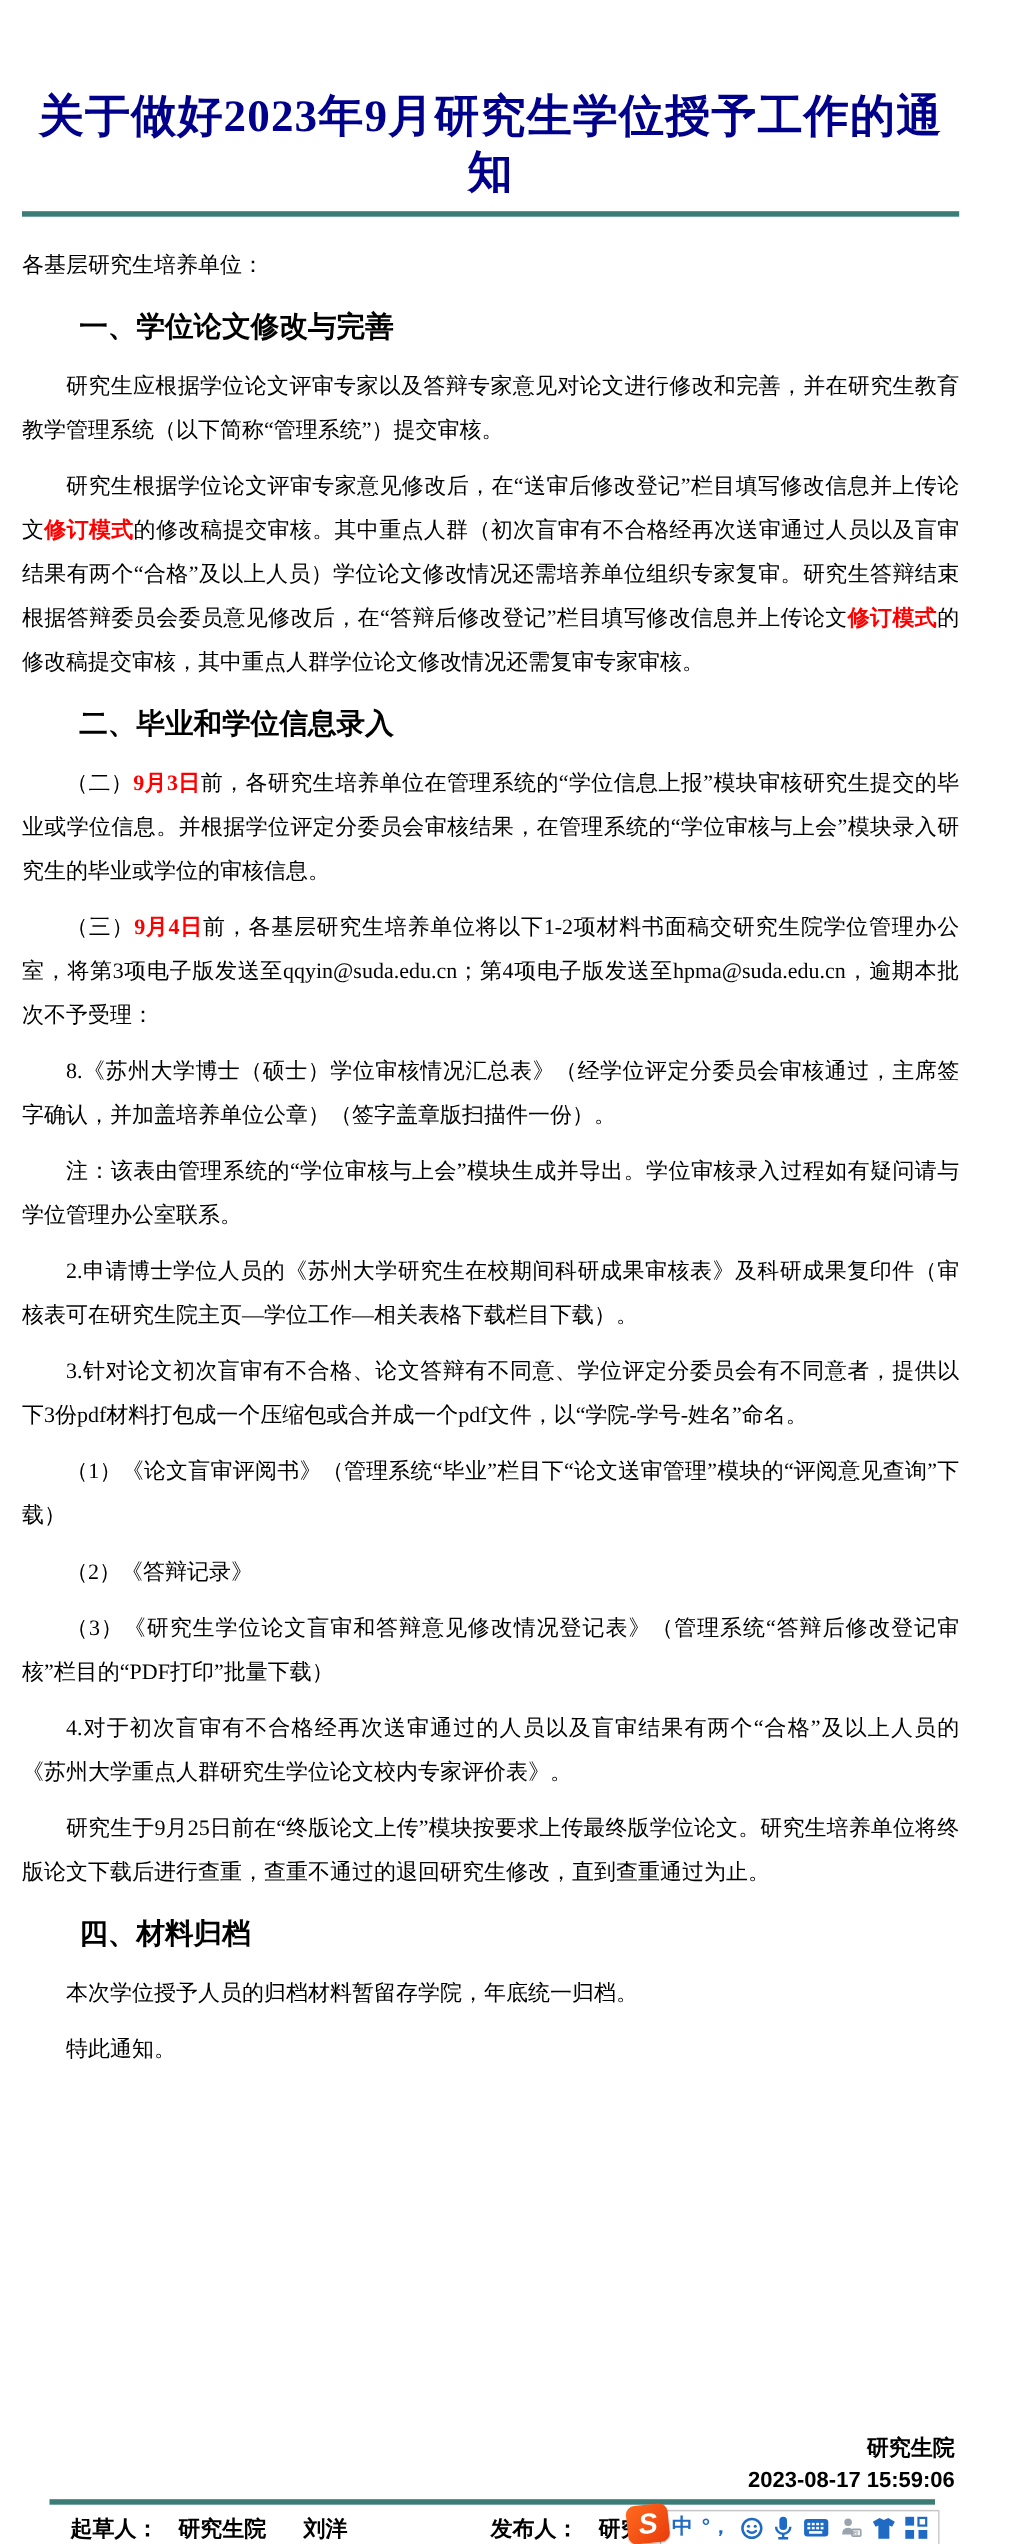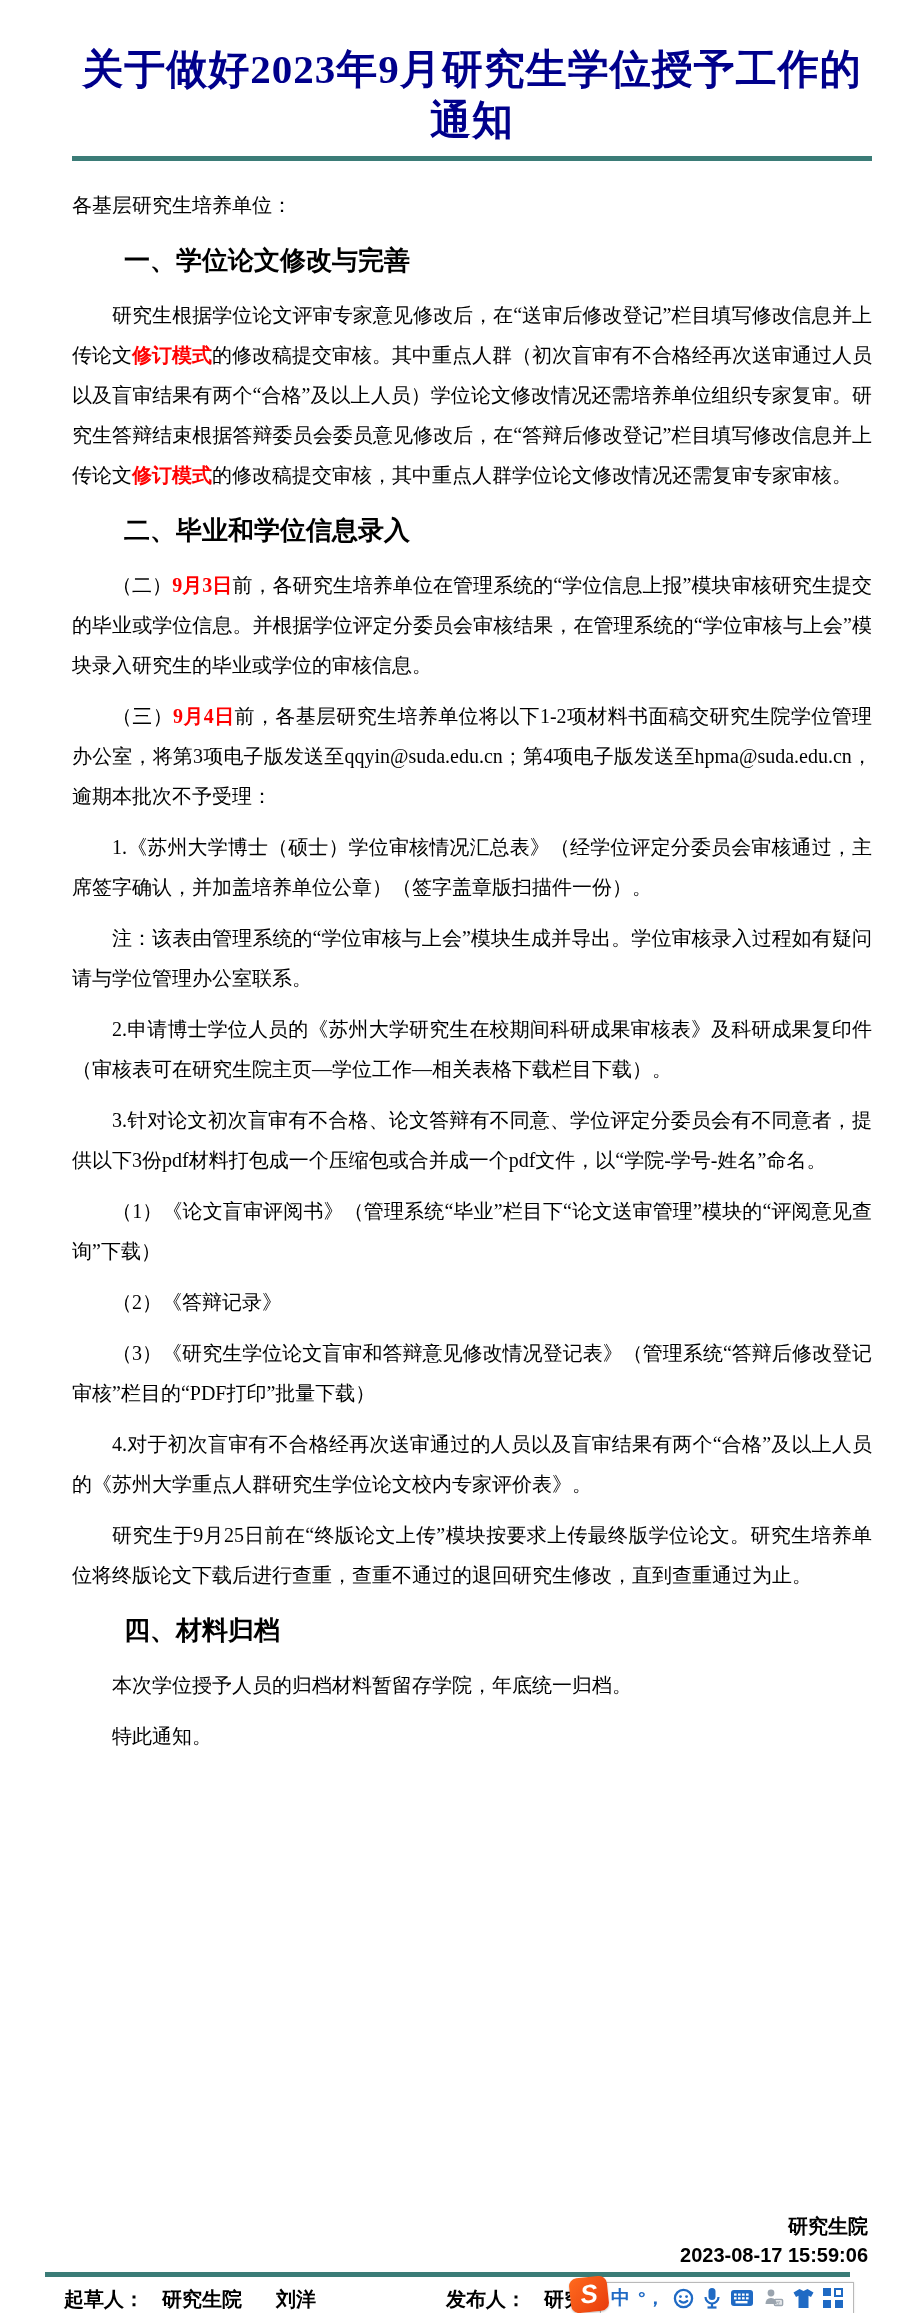--- a/index.html
+++ b/index.html
@@ -5,21 +5,21 @@
   html,body{margin:0;padding:0;background:#ffffff;}
   .page{
     position:relative;
     width:918px;
     height:2313px;
     background:#ffffff;
     overflow:hidden;
     font-family:"Liberation Serif","DejaVu Serif",serif;
     color:#000000;
   }
-  .inner{padding:44px 46px 0 72px;}
+  .inner{padding:44px 46px 0 20px;margin-top:36px;}
   .doc-title{
     margin:0;
     text-align:center;
     font-size:41px;
     font-weight:bold;
     letter-spacing:1px;
     line-height:1.25;
     color:#00008b;
     font-family:"Liberation Serif","DejaVu Serif",serif;
   }
@@ -116,26 +116,27 @@
 
 <div class="page">
   <div class="inner">
     <h1 class="doc-title">关于做好2023年9月研究生学位授予工作的通知</h1>
     <div class="title-rule"></div>
 
     <div class="doc-body">
       <p class="no-indent">各基层研究生培养单位：</p>
 
       <div class="sec-heading">一、学位论文修改与完善</div>
+      <p>研究生应根据学位论文评审专家以及答辩专家意见对论文进行修改和完善，并在研究生教育教学管理系统（以下简称“管理系统”）提交审核。</p>
       <p><span>研究生根据学位论文评审专家意见修改后，在“送审后修改登记”栏目填写修改信息并上传论文</span><span class="red">修订模式</span><span>的修改稿提交审核。其中重点人群（初次盲审有不合格经再次送审通过人员以及盲审结果有两个“合格”及以上人员）学位论文修改情况还需培养单位组织专家复审。研究生答辩结束根据答辩委员会委员意见修改后，在“答辩后修改登记”栏目填写修改信息并上传论文</span><span class="red">修订模式</span><span>的修改稿提交审核，其中重点人群学位论文修改情况还需复审专家审核。</span></p>
 
       <div class="sec-heading">二、毕业和学位信息录入</div>
       <p><span>（二）</span><span class="red">9月3日</span><span>前，各研究生培养单位在管理系统的“学位信息上报”模块审核研究生提交的毕业或学位信息。并根据学位评定分委员会审核结果，在管理系统的“学位审核与上会”模块录入研究生的毕业或学位的审核信息。</span></p>
       <p><span>（三）</span><span class="red">9月4日</span><span>前，各基层研究生培养单位将以下1-2项材料书面稿交研究生院学位管理办公室，将第3项电子版发送至qqyin@suda.edu.cn；第4项电子版发送至hpma@suda.edu.cn，逾期本批次不予受理：</span></p>
-      <p>1.《苏州大学博士（硕士）学位审核情况汇总表》（经学位评定分委员会审核通过，主席签字确认，并加盖培养单位公章）（签字盖章版扫描件一份）。</p>
+      <p>8.《苏州大学博士（硕士）学位审核情况汇总表》（经学位评定分委员会审核通过，主席签字确认，并加盖培养单位公章）（签字盖章版扫描件一份）。</p>
       <p>注：该表由管理系统的“学位审核与上会”模块生成并导出。学位审核录入过程如有疑问请与学位管理办公室联系。</p>
       <p>2.申请博士学位人员的《苏州大学研究生在校期间科研成果审核表》及科研成果复印件（审核表可在研究生院主页—学位工作—相关表格下载栏目下载）。</p>
       <p>3.针对论文初次盲审有不合格、论文答辩有不同意、学位评定分委员会有不同意者，提供以下3份pdf材料打包成一个压缩包或合并成一个pdf文件，以“学院-学号-姓名”命名。</p>
       <p>（1）《论文盲审评阅书》（管理系统“毕业”栏目下“论文送审管理”模块的“评阅意见查询”下载）</p>
       <p>（2）《答辩记录》</p>
       <p>（3）《研究生学位论文盲审和答辩意见修改情况登记表》（管理系统“答辩后修改登记审核”栏目的“PDF打印”批量下载）</p>
       <p>4.对于初次盲审有不合格经再次送审通过的人员以及盲审结果有两个“合格”及以上人员的《苏州大学重点人群研究生学位论文校内专家评价表》。</p>
 
       <p>研究生于9月25日前在“终版论文上传”模块按要求上传最终版学位论文。研究生培养单位将终版论文下载后进行查重，查重不通过的退回研究生修改，直到查重通过为止。</p>
 

